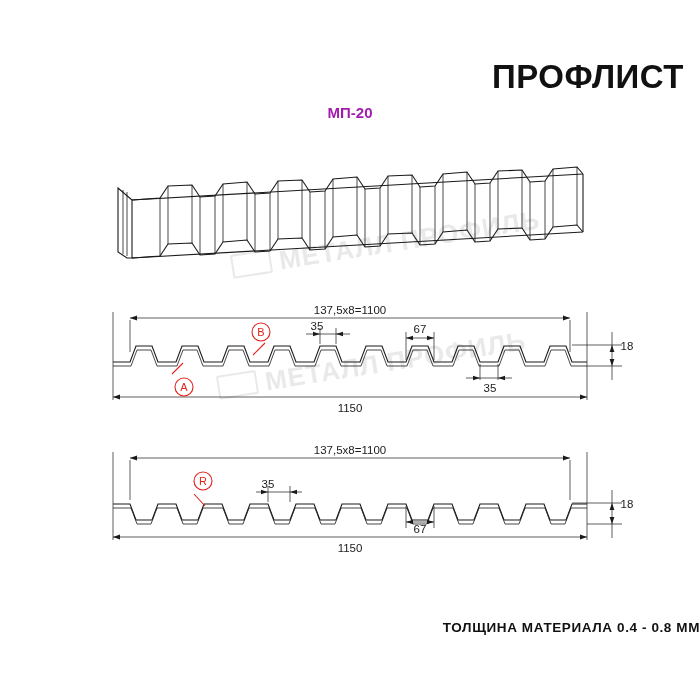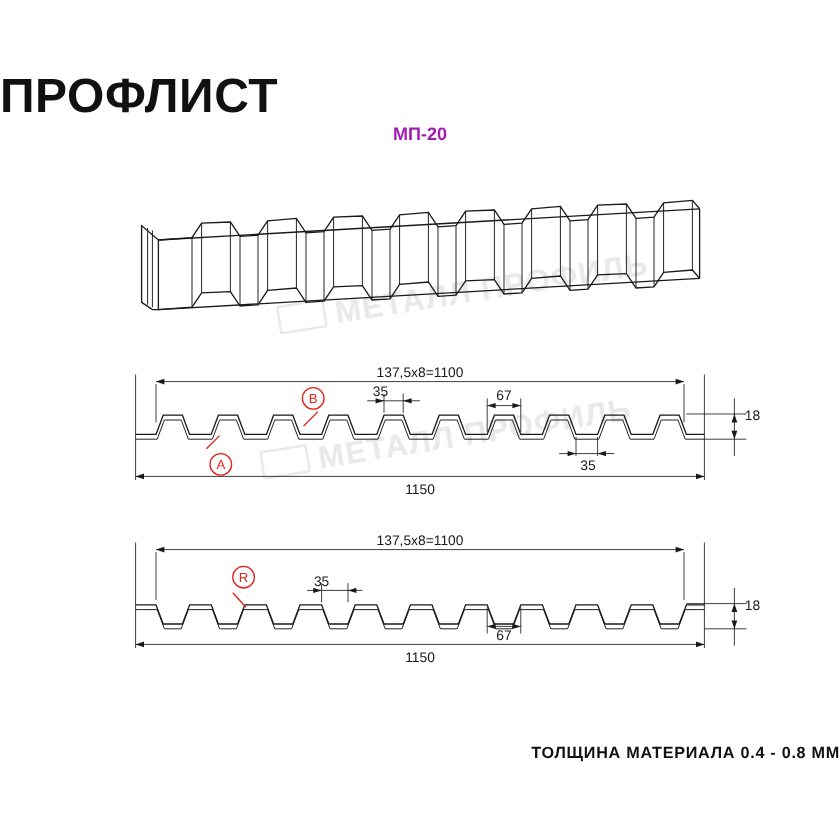--- a/index.html
+++ b/index.html
@@ -19,22 +19,22 @@
     position: absolute;
     left: 0; top: 0;
     width: 700px;
     height: 700px;
   }
   .title {
     position: absolute;
     left: 0;
     top: 58px;
     width: 684px;
-    text-align: left;
-    font-size: 40px;
+    text-align: right;
+    font-size: 33px;
     font-weight: bold;
     letter-spacing: 0.5px;
     color: #111;
   }
   .subtitle {
     position: absolute;
     left: 0;
     top: 104px;
     width: 700px;
     text-align: center;

